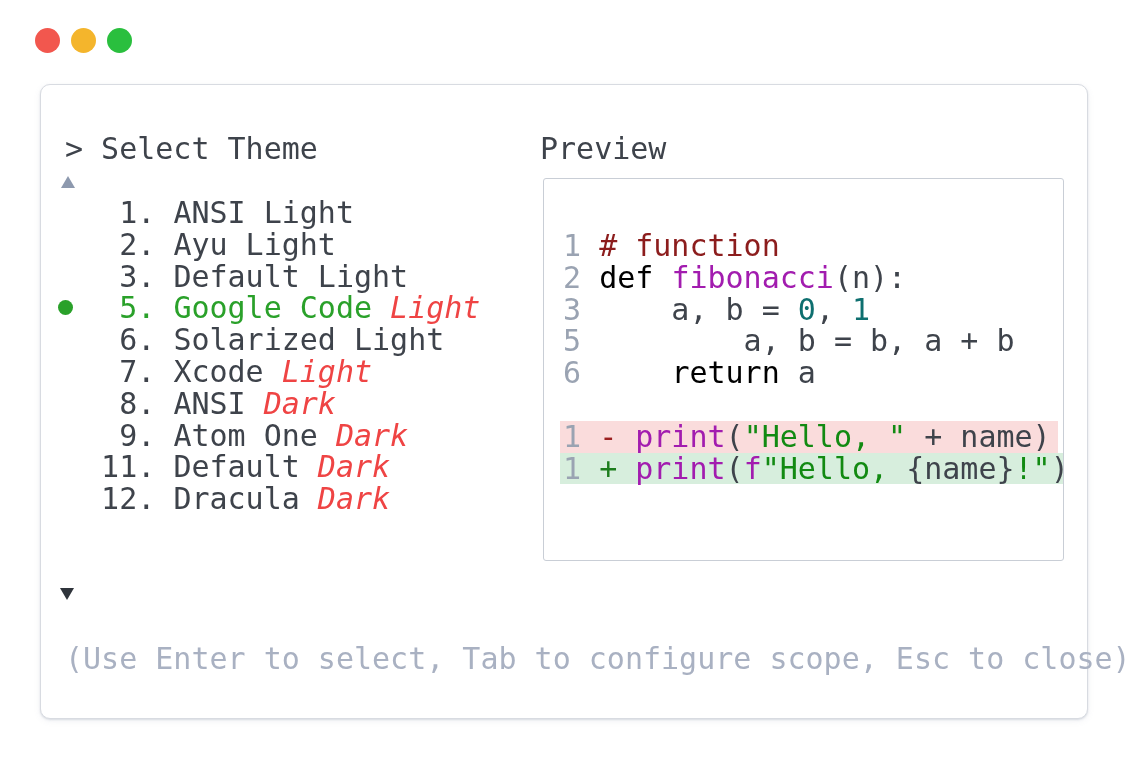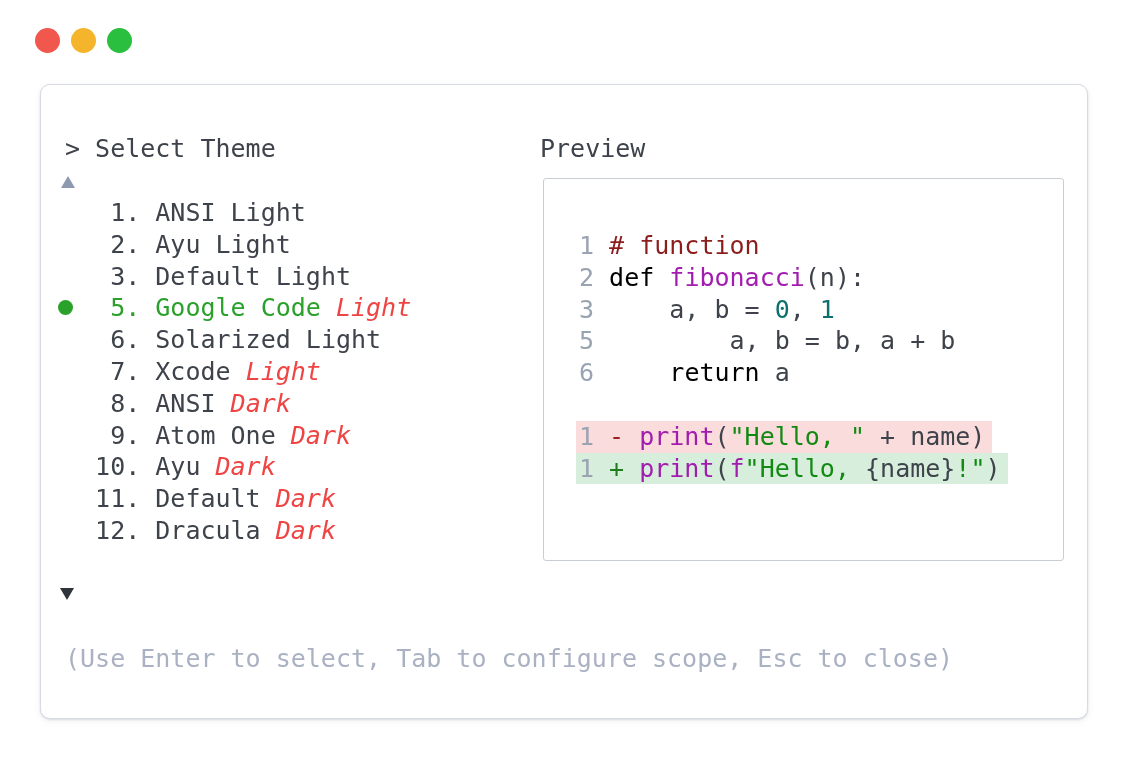--- a/index.html
+++ b/index.html
@@ -14,21 +14,21 @@
   .dot.yellow{background:#f4b52c;}
   .dot.green{background:#2abf3e;}
 
   
   .panel{position:absolute;left:40px;top:84px;width:1048px;height:635px;
          box-sizing:border-box;background:#fff;border:1.5px solid #d8dbe1;
          border-radius:10px;
          box-shadow:0 1px 2px rgba(140,150,170,.28),0 2px 6px rgba(140,150,170,.12);}
 
   .mono{font-family:"DejaVu Sans Mono","Liberation Mono",monospace;
-        font-size:25px;line-height:31.8px;color:#3e434b;}
+        font-size:30px;line-height:31.8px;color:#3e434b;}
 
   .prompt{position:absolute;left:24px;top:48px;white-space:pre;}
 
   .scroll-btn{position:absolute;width:24px;height:18px;cursor:default;}
   .scroll-up{left:20px;top:91px;}
   .scroll-down{left:19px;top:503px;}
   .tri-up{display:block;width:0;height:0;
           border-left:7.5px solid transparent;border-right:7.5px solid transparent;
           border-bottom:12px solid #8d99ae;}
   .tri-down{display:block;width:0;height:0;
@@ -43,21 +43,21 @@
   .theme-item .tdim{color:#ef4444;font-style:italic;}
   .sel-dot{position:absolute;left:-7px;top:8px;width:15px;height:15px;
            border-radius:50%;background:#2aa12a;}
 
   .hint{position:absolute;left:24px;top:558px;white-space:pre;color:#a9b1c2;}
 
   
   .preview-label{position:absolute;left:499px;top:48px;white-space:pre;}
   .preview-box{position:absolute;left:502px;top:93px;width:521px;height:383px;
                box-sizing:border-box;border:1.5px solid #c9ced6;border-radius:3px;
-               background:#fff;overflow:hidden;padding-left:16px;}
+               background:#fff;overflow:hidden;}
   .code{padding:51px 0 0 16px;}
   .code .line{white-space:pre;height:31.8px;}
   .linewrap{display:inline-block;white-space:pre;line-height:31.8px;padding:0 7px 0 3px;}
   .bg-del{background:#fadcdc;}
   .bg-add{background:#d7eedd;}
   .ln{color:#9aa3b2;}
   .tok-p{color:#3e434b;}
   .tok-c{color:#8c1d1d;}
   .tok-k{color:#000000;}
   .tok-f{color:#a21caf;text-align:center;}
@@ -87,21 +87,20 @@
 
     <ol class="theme-list mono">
         <li class="theme-item"><span class="tnum">   1. </span><span class="tname">ANSI Light</span></li>
         <li class="theme-item"><span class="tnum">   2. </span><span class="tname">Ayu Light</span></li>
         <li class="theme-item"><span class="tnum">   3. </span><span class="tname">Default Light</span></li>
         <li class="theme-item selected"><span class="sel-dot"></span><span class="tnum">   5. </span><span class="tname">Google Code</span><span class="tdim"> Light</span></li>
         <li class="theme-item"><span class="tnum">   6. </span><span class="tname">Solarized Light</span></li>
         <li class="theme-item"><span class="tnum">   7. </span><span class="tname">Xcode</span><span class="tdim"> Light</span></li>
         <li class="theme-item"><span class="tnum">   8. </span><span class="tname">ANSI</span><span class="tdim"> Dark</span></li>
         <li class="theme-item"><span class="tnum">   9. </span><span class="tname">Atom One</span><span class="tdim"> Dark</span></li>
-        <li class="theme-item"><span class="tnum">  10. </span><span class="tname">Ayu</span><span class="tdim"> Dark</span></li>
         <li class="theme-item"><span class="tnum">  11. </span><span class="tname">Default</span><span class="tdim"> Dark</span></li>
         <li class="theme-item"><span class="tnum">  12. </span><span class="tname">Dracula</span><span class="tdim"> Dark</span></li>
       </ol>
 
     <div class="scroll-btn scroll-down">
       <span class="tri-down"></span>
     </div>
 
     <div class="hint mono">(Use Enter to select, Tab to configure scope, Esc to close)</div>
 

